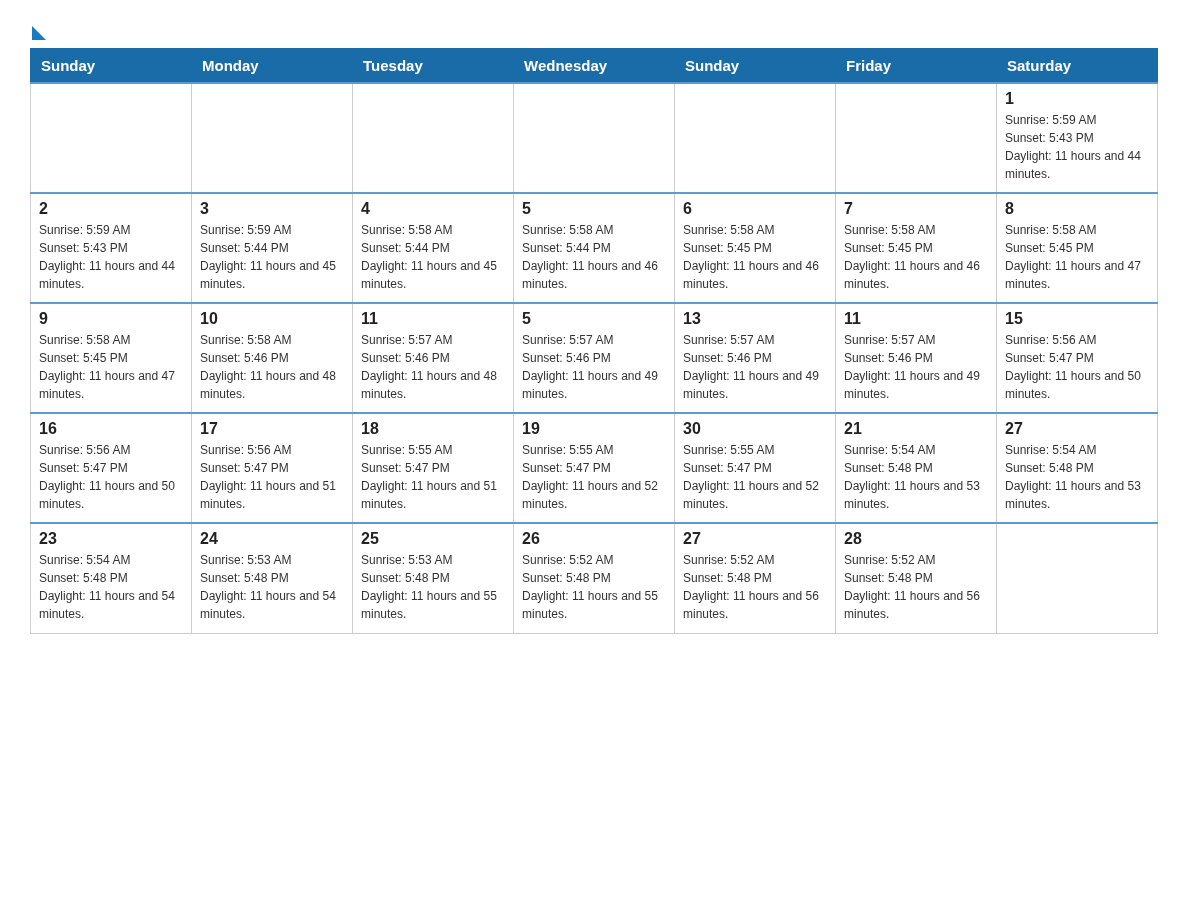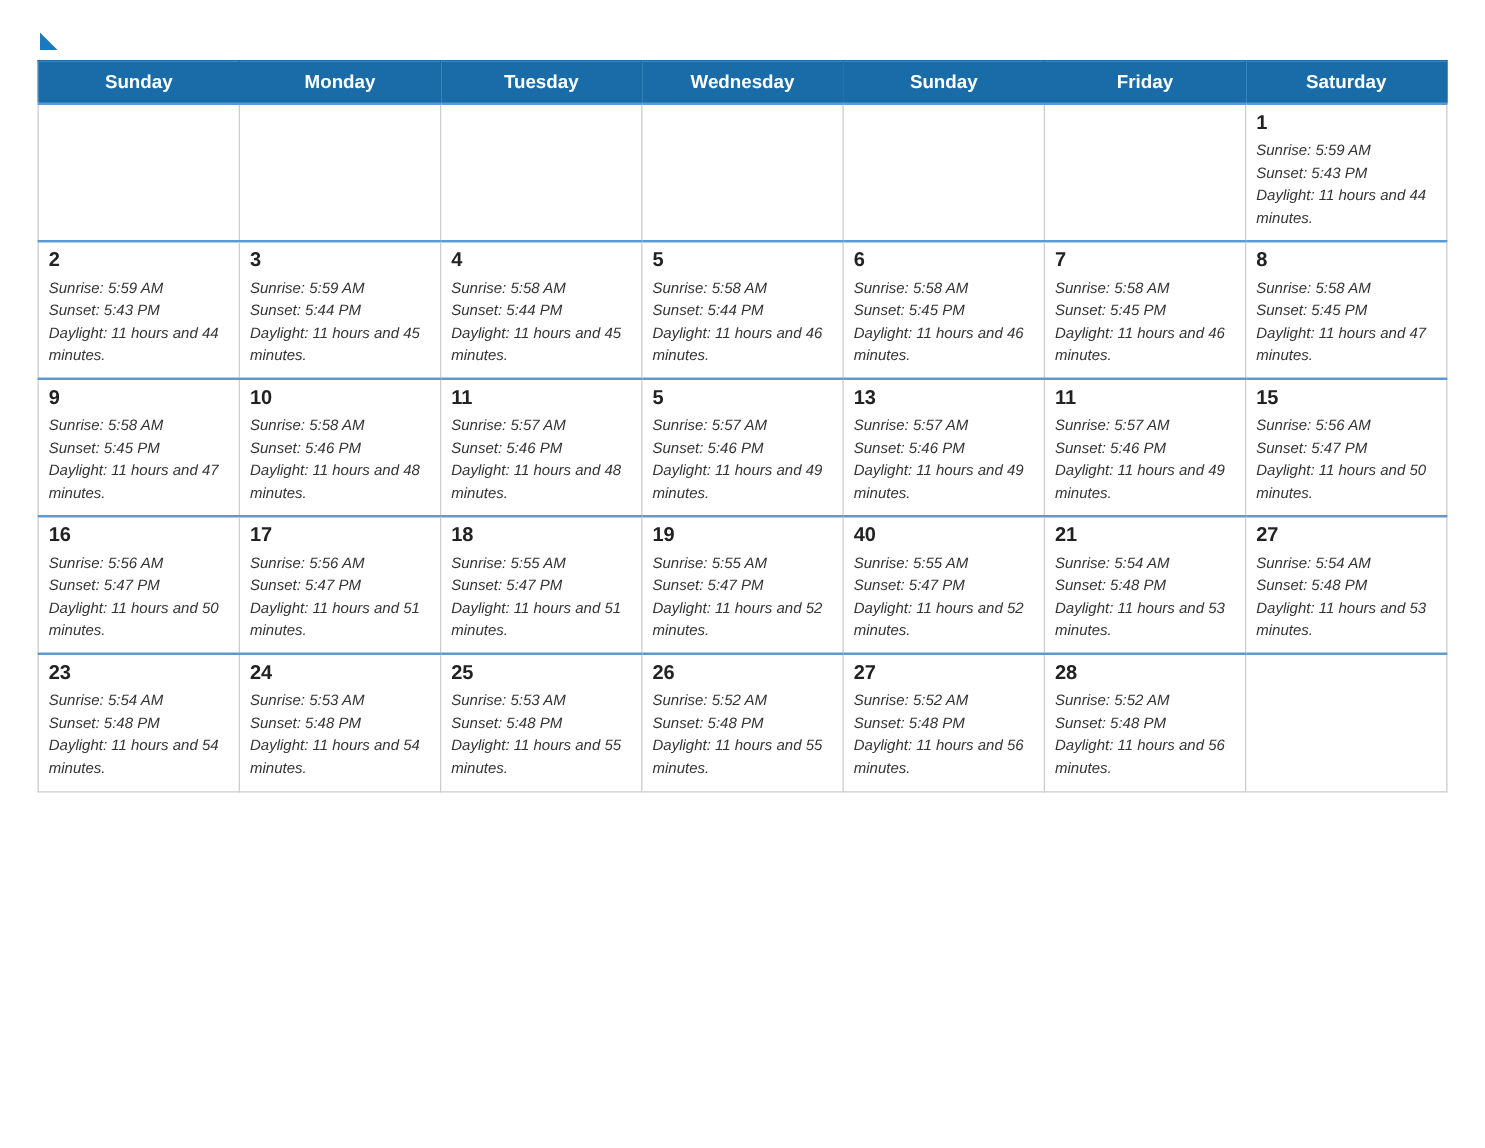--- a/index.html
+++ b/index.html
@@ -65,21 +65,21 @@
       width: 100%;
       border-collapse: collapse;
       margin-top: 10px;
     }
     .calendar th {
       background: #1a6ca8;
       color: #fff;
       font-size: 15px;
       font-weight: bold;
       padding: 8px 10px;
-      text-align: center;
+      text-align: left;
       border: 1px solid #1a6ca8;
     }
     .calendar td {
       vertical-align: top;
       border: 1px solid #ccc;
       padding: 6px 8px;
       width: 14.28%;
       height: 110px;
       font-size: 12.5px;
       color: #333;
@@ -92,21 +92,20 @@
       font-size: 16px;
       font-weight: bold;
       color: #222;
       display: block;
       margin-bottom: 3px;
     }
     .day-info {
       font-size: 12px;
       color: #333;
       line-height: 1.5;
-      font-style: italic;
     }
     .empty-cell {
       background: #f5f5f5;
     }
   </style>
 </head>
 <body>
 
 <div class="header">
   <div class="logo">
@@ -256,21 +255,21 @@
 Sunset: 5:47 PM
 Daylight: 11 hours and 51 minutes.</div>
         </td>
         <td>
           <span class="day-number">19</span>
           <div class="day-info" style="white-space: pre-line;">Sunrise: 5:55 AM
 Sunset: 5:47 PM
 Daylight: 11 hours and 52 minutes.</div>
         </td>
         <td>
-          <span class="day-number">40</span>
+          <span class="day-number">30</span>
           <div class="day-info" style="white-space: pre-line;">Sunrise: 5:55 AM
 Sunset: 5:47 PM
 Daylight: 11 hours and 52 minutes.</div>
         </td>
         <td>
           <span class="day-number">21</span>
           <div class="day-info" style="white-space: pre-line;">Sunrise: 5:54 AM
 Sunset: 5:48 PM
 Daylight: 11 hours and 53 minutes.</div>
         </td>

